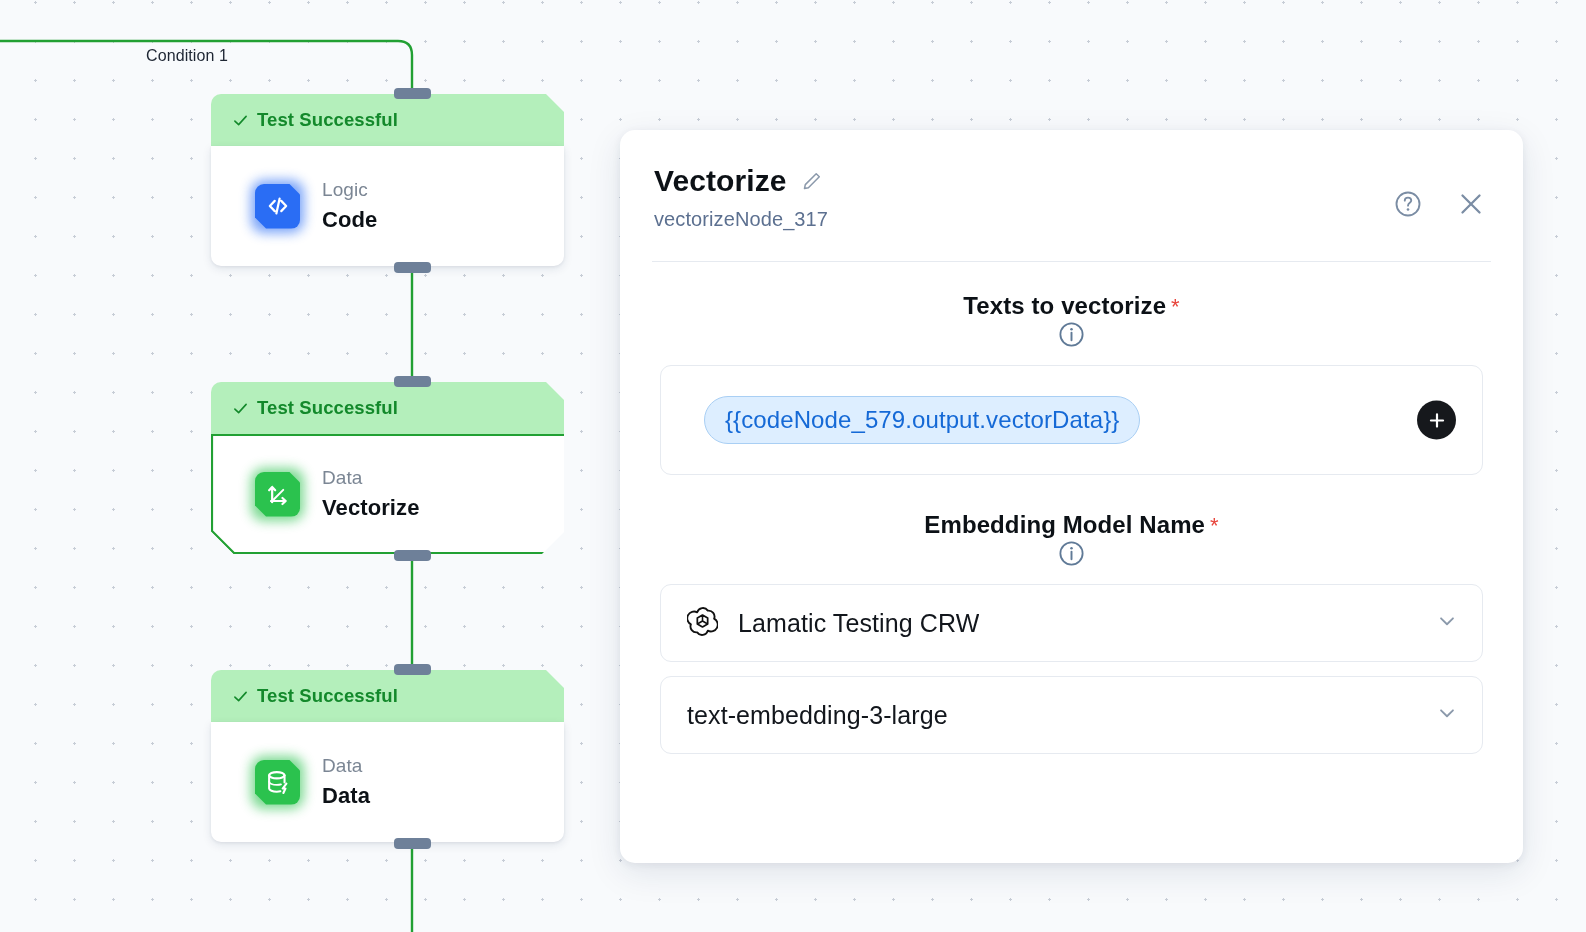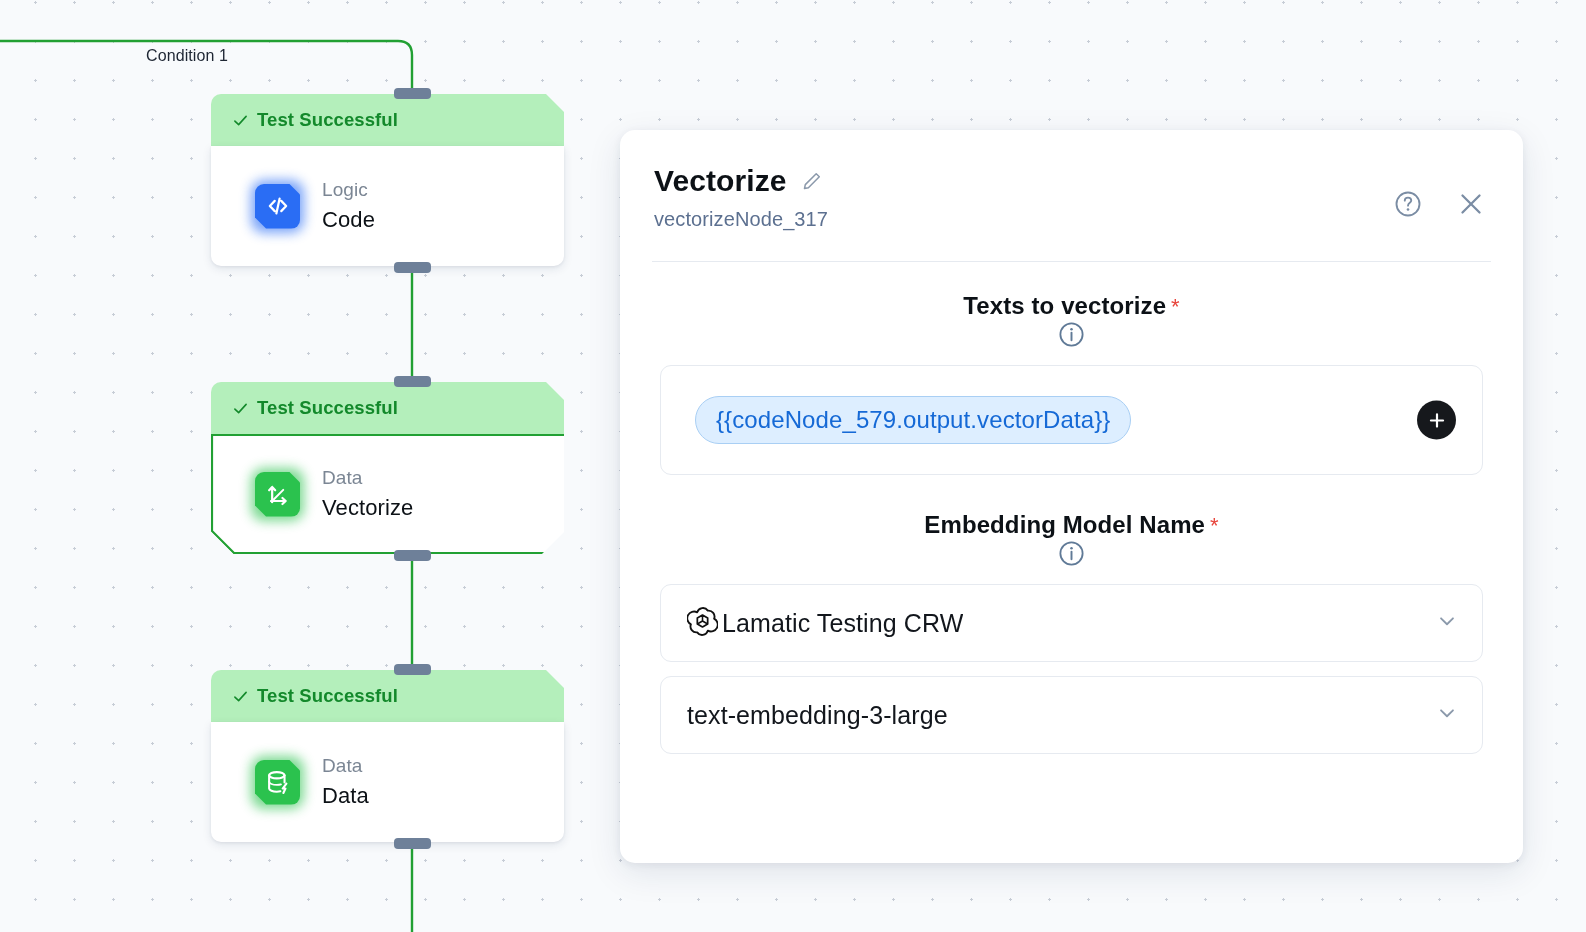--- a/index.html
+++ b/index.html
@@ -138,21 +138,21 @@
   .node-icon .tile svg { display:block; }
 
   .node-text { display: flex; flex-direction: column; gap: 6px; }
   .node-kind {
     font-size: 19px;
     color: #7b8694;
     letter-spacing: .1px;
   }
   .node-title {
     font-size: 22px;
-    font-weight: 400;
+    font-weight: 700;
     color: #0c1116;
     letter-spacing: .1px;
   }
 
   
   #panel {
     position: absolute;
     left: 620px;
     top: 130px;
     width: 903px;
@@ -224,21 +224,21 @@
   .req-star { color: #e8453c; font-size: 22px; margin-left: 5px; }
 
   .token-box {
     position: relative;
     border: 1px solid #e6eaf0;
     border-radius: 11px;
     background: #fff;
     height: 110px;
     display: flex;
     align-items: center;
-    padding: 0 22px 0 34px;
+    padding: 0 22px 0 43px;
   }
   .token-chip {
     display: inline-flex;
     align-items: center;
     background: #ddeeff;
     border: 1px solid #a9cff4;
     border-radius: 999px;
     padding: 9px 20px;
     font-size: 24px;
     color: #1569d6;
@@ -261,21 +261,21 @@
 
   .select-box {
     position: relative;
     border: 1px solid #e6eaf0;
     border-radius: 11px;
     background: #fff;
     height: 78px;
     display: flex;
     align-items: center;
     padding: 0 52px 0 26px;
-    gap: 4px;
+    gap: 20px;
     cursor: pointer;
   }
   .select-box + .select-box { margin-top: 14px; }
   .select-value {
     font-size: 25px;
     color: #12161c;
     letter-spacing: .1px;
     white-space: nowrap;
     overflow: hidden;
     text-overflow: ellipsis;

